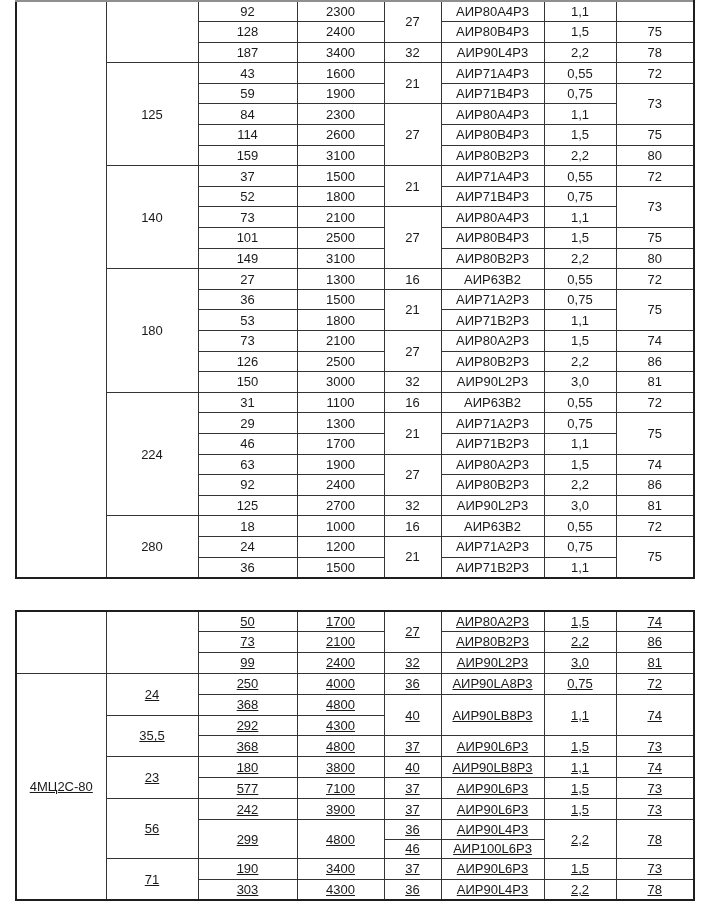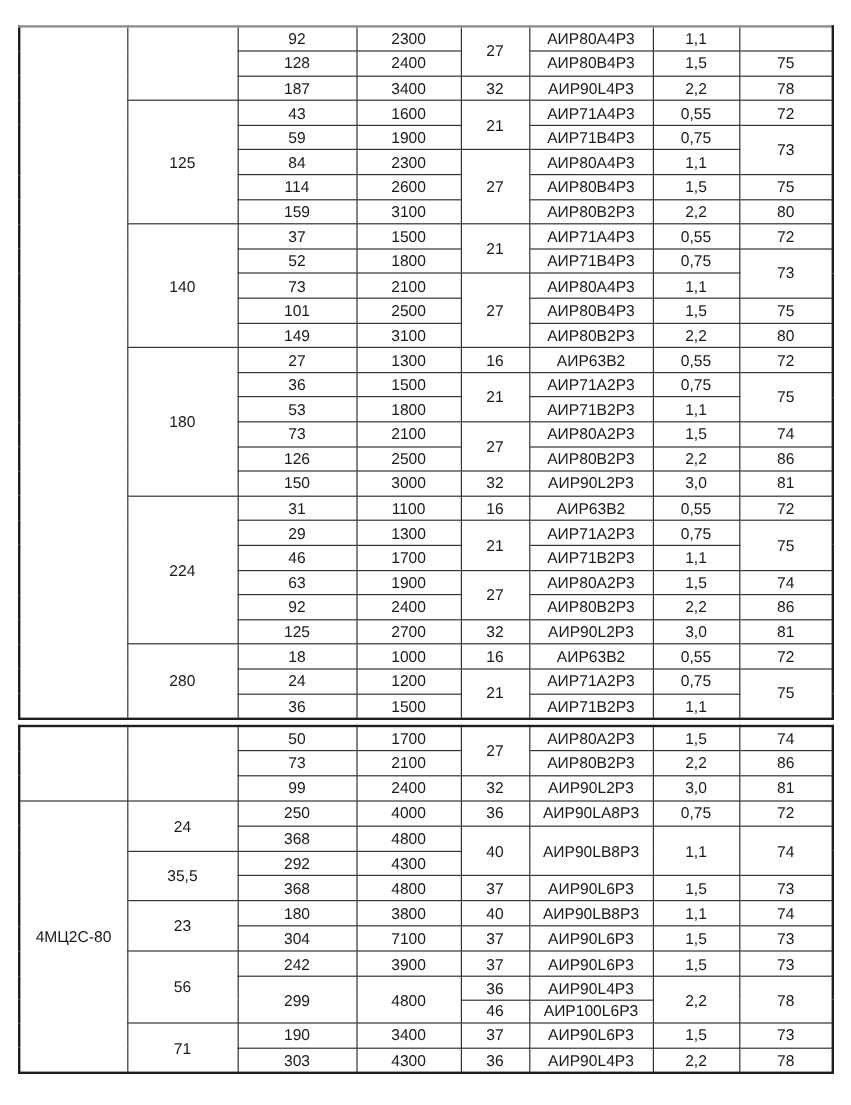--- a/index.html
+++ b/index.html
@@ -18,23 +18,23 @@
     height: 921px;
     background: #ffffff;
   }
   table.spec {
     border-collapse: collapse;
     table-layout: fixed;
     width: 678px;
     margin-left: 15px;
     border: 2px solid #1e1e1e;
   }
-  #table-1 { margin-top: 21px; }
+  #table-1 { }
   #table-1 { border-top: 2px solid #8f8f8f; } 
-  #table-2 { margin-top: 4px; }
+  #table-2 { margin-top: 31px; text-decoration: underline; }
   table.spec td {
     border: 1px solid #343434;
     text-align: center;
     vertical-align: middle;
     font-size: 13px;
     line-height: 15px;
     padding: 0;
     overflow: hidden;
     white-space: nowrap;
   }
@@ -359,21 +359,21 @@
         <tr>
           <td rowspan="2">23</td>
           <td>180</td>
           <td>3800</td>
           <td>40</td>
           <td>АИР90LB8Р3</td>
           <td>1,1</td>
           <td>74</td>
         </tr>
         <tr>
-          <td>304</td>
+          <td>577</td>
           <td>7100</td>
           <td>37</td>
           <td>АИР90L6Р3</td>
           <td>1,5</td>
           <td>73</td>
         </tr>
         <tr>
           <td rowspan="3" class="va-top">56</td>
           <td>242</td>
           <td>3900</td>

